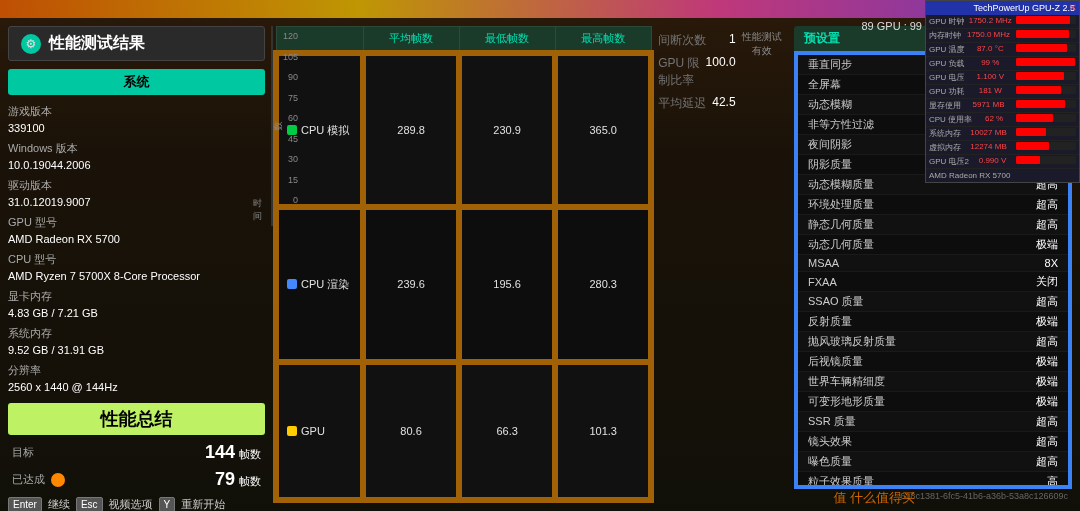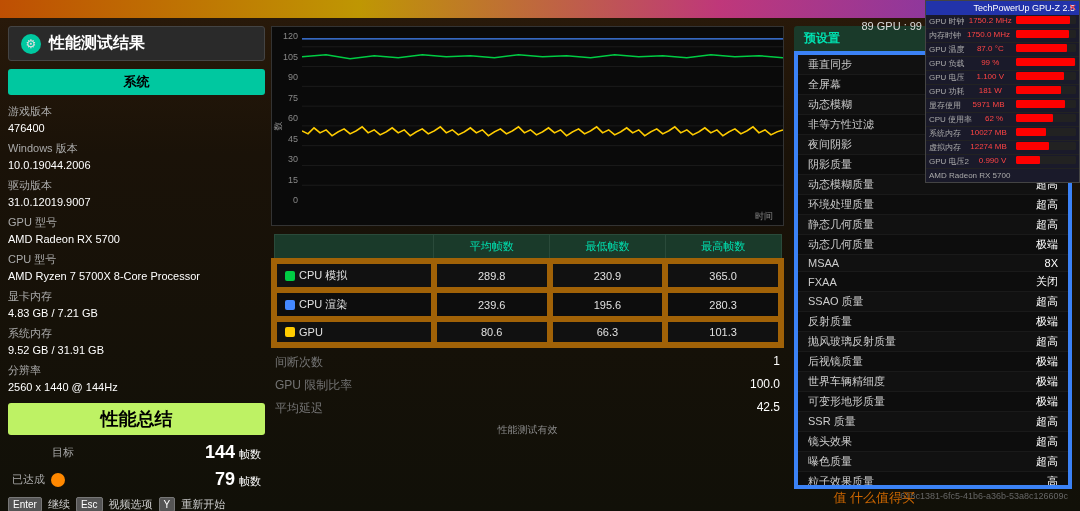--- a/index.html
+++ b/index.html
@@ -108,21 +108,21 @@
       font-size: 18px;
       margin: 6px 0 4px 0;
     }
 
     .perf-row {
       display: flex;
       justify-content: space-between;
       align-items: center;
       padding: 3px 4px;
     }
-    .perf-label { color: #aaa; font-size: 11px; margin-left: 40px; }
+    .perf-label { color: #aaa; font-size: 11px; }
     .perf-value { color: #ffffff; font-size: 18px; font-weight: bold; }
     .perf-unit { color: #ffffff; font-size: 11px; margin-left: 2px; }
 
     .achieved-row {
       display: flex;
       justify-content: space-between;
       align-items: center;
       padding: 3px 4px;
     }
     .achieved-left { display: flex; align-items: center; gap: 6px; color: #aaa; font-size: 11px; }
@@ -148,22 +148,23 @@
       border-radius: 2px;
       padding: 1px 4px;
       color: #fff;
       font-size: 10px;
     }
 
     
     .center-panel {
       flex: 1;
       display: flex;
-      flex-direction: column;
+      flex-direction: row;
       padding: 8px 6px 8px 6px;
+      justify-content: space-between;
     }
 
     .chart-container {
       background: #0a0a0a;
       border: 1px solid #333;
       position: relative;
       height: 200px;
       margin-bottom: 8px;
     }
 
@@ -203,21 +204,21 @@
 
     
     .stats-table {
       width: 100%;
       border-collapse: collapse;
       font-size: 11px;
     }
     .stats-table th {
       background: #1a3a2a;
       color: #00e0b0;
-      padding: 4px 8px;
+      padding: 4px 24px;
       text-align: center;
       border: 1px solid #2a4a3a;
       font-weight: normal;
     }
     .stats-table td {
       padding: 4px 8px;
       border: 6px solid #a16207;
       text-align: center;
       color: #e0e0e0;
     }
@@ -369,21 +370,21 @@
     <div class="title-bar">
       <div class="gear-icon">⚙</div>
       <span class="title-text">性能测试结果</span>
     </div>
 
     <div class="system-section">系统</div>
 
     <div>
       <div class="info-block">
         <div class="info-label">游戏版本</div>
-        <div class="info-value">476400</div>
+        <div class="info-value">339100</div>
       </div>
       <div class="info-block">
         <div class="info-label">Windows 版本</div>
         <div class="info-value">10.0.19044.2006</div>
       </div>
       <div class="info-block">
         <div class="info-label">驱动版本</div>
         <div class="info-value">31.0.12019.9007</div>
       </div>
       <div class="info-block">

